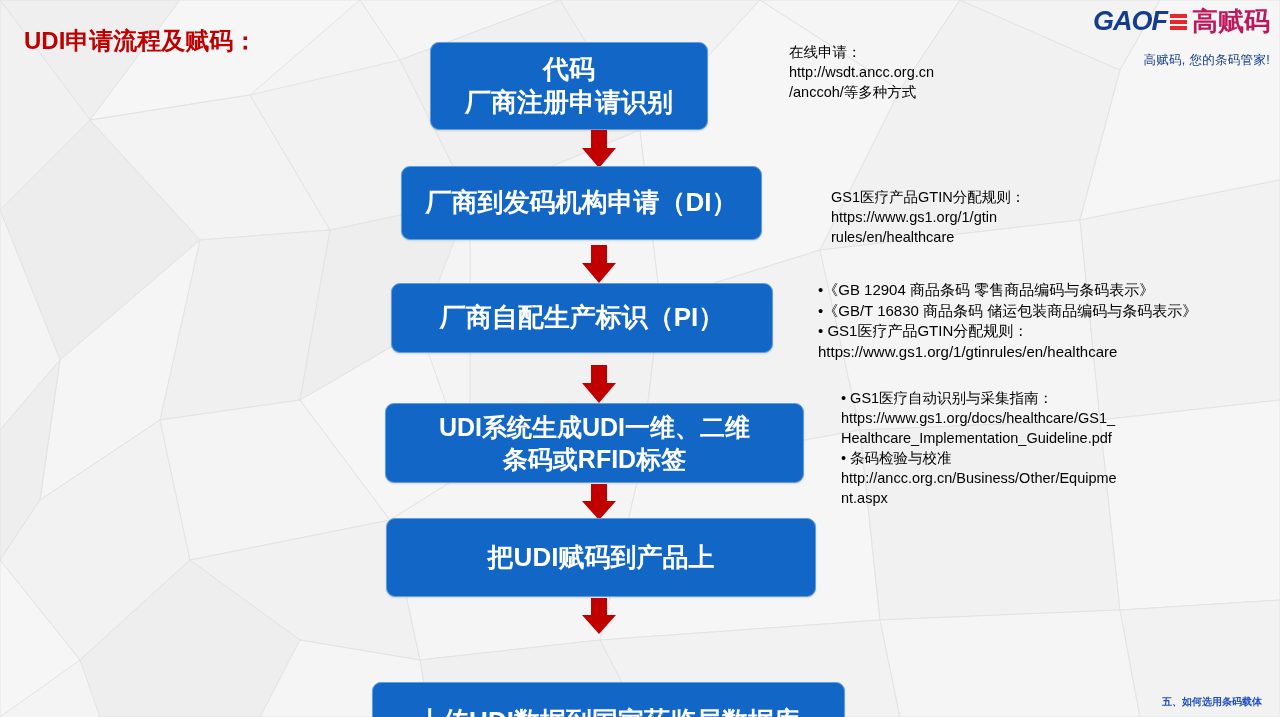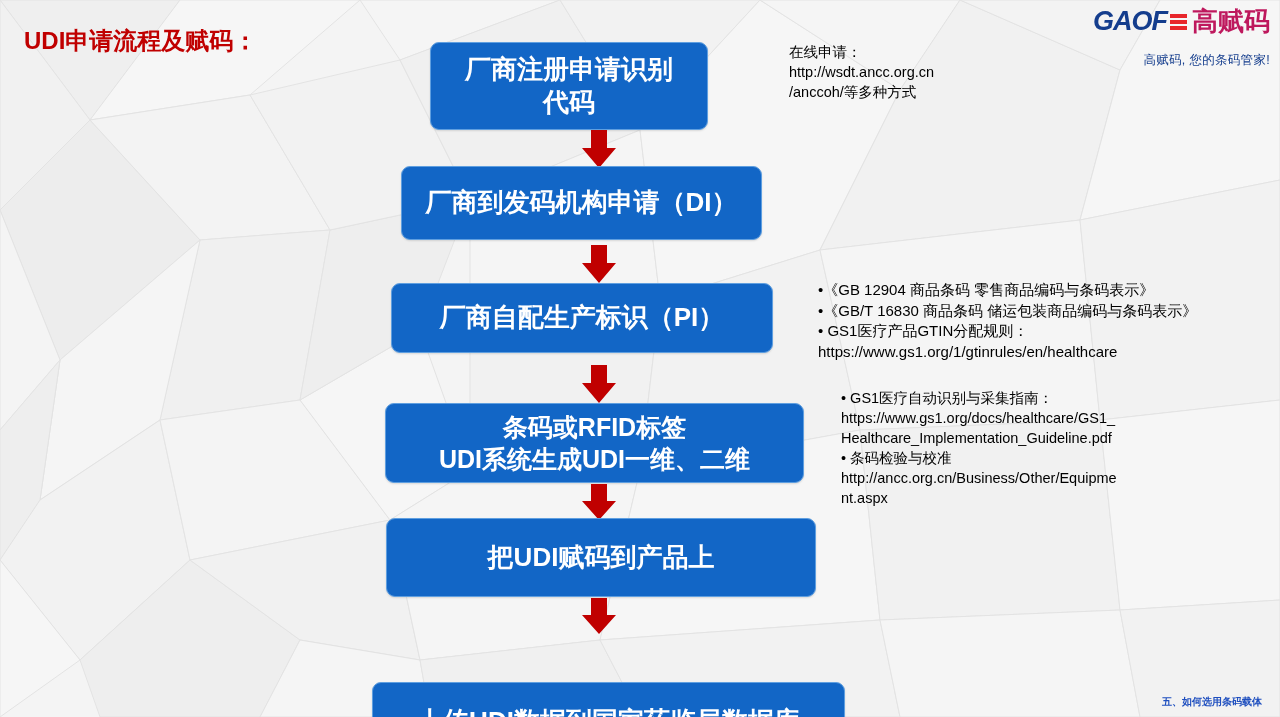--- a/index.html
+++ b/index.html
@@ -177,22 +177,22 @@
         </span>
       <span class="logo-cn">高赋码</span>
     </div>
     <div class="logo-sub">高赋码, 您的条码管家!</div>
   </div>
 
   <div class="page-title">UDI申请流程及赋码：</div>
 
   <div class="flow-box" style="left:430px; top:42px; width:278px; height:88px; font-size:26px; font-weight:bold;">
     <div>
+      <span>代码</span>
       <span>厂商注册申请识别</span>
-      <span>代码</span>
     </div>
   </div>
 
   <svg class="arrow" style="left:582px; top:130px; height:38px;" viewBox="0 0 34 38">
     <polygon points="9,0 25,0 25,18 34,18 17,38 0,18 9,18" fill="#c00000"></polygon>
   </svg>
 
   <div class="flow-box" style="left:401px; top:166px; width:361px; height:74px; font-size:26px; font-weight:bold;">
     <span>厂商到发码机构申请（DI）</span>
   </div>
@@ -204,22 +204,22 @@
   <div class="flow-box" style="left:391px; top:283px; width:382px; height:70px; font-size:26px; font-weight:bold;">
     <span>厂商自配生产标识（PI）</span>
   </div>
 
   <svg class="arrow" style="left:582px; top:365px; height:38px;" viewBox="0 0 34 38">
     <polygon points="9,0 25,0 25,18 34,18 17,38 0,18 9,18" fill="#c00000"></polygon>
   </svg>
 
   <div class="flow-box" style="left:385px; top:403px; width:419px; height:80px; font-size:25px; font-weight:bold;">
     <div>
+      <span>UDI系统生成UDI一维、二维</span>
       <span>条码或RFID标签</span>
-      <span>UDI系统生成UDI一维、二维</span>
     </div>
   </div>
 
   <svg class="arrow" style="left:582px; top:484px; height:36px;" viewBox="0 0 34 36">
     <polygon points="9,0 25,0 25,17 34,17 17,36 0,17 9,17" fill="#c00000"></polygon>
   </svg>
 
   <div class="flow-box" style="left:386px; top:518px; width:430px; height:79px; font-size:26px; font-weight:bold;">
     <span>把UDI赋码到产品上</span>
   </div>
@@ -229,20 +229,23 @@
   </svg>
 
   <div class="flow-box" style="left:372px; top:634px; width:473px; height:79px; font-size:26px; font-weight:bold;margin-top:48px;">
     <span>上传UDI数据到国家药监局数据库</span>
   </div>
 
   <div class="note" style="left:789px; top:42px; width:260px; font-size:14.5px;">在线申请：
 http://wsdt.ancc.org.cn
 /anccoh/等多种方式</div>
 
+  <div class="note" style="left:831px; top:187px; width:300px; font-size:14.5px;">GS1医疗产品GTIN分配规则：
+https://www.gs1.org/1/gtin
+rules/en/healthcare</div>
 
   <div class="note" style="left:818px; top:280px; width:450px; font-size:15px;">•《GB 12904 商品条码  零售商品编码与条码表示》
 •《GB/T 16830 商品条码  储运包装商品编码与条码表示》
 • GS1医疗产品GTIN分配规则：
 https://www.gs1.org/1/gtinrules/en/healthcare</div>
 
   <div class="note" style="left:841px; top:388px; width:400px; font-size:14.5px;">• GS1医疗自动识别与采集指南：
 https://www.gs1.org/docs/healthcare/GS1_
 Healthcare_Implementation_Guideline.pdf
 • 条码检验与校准

